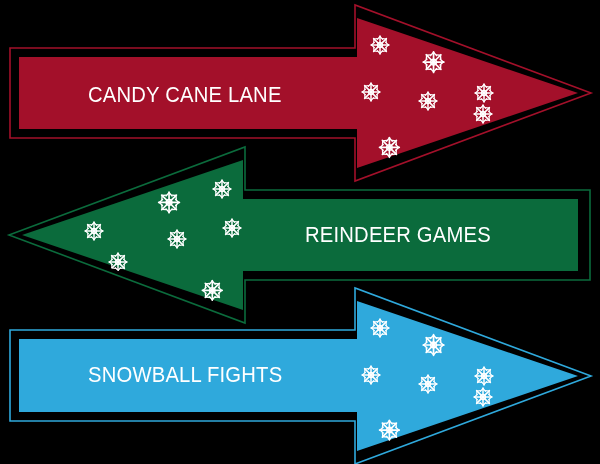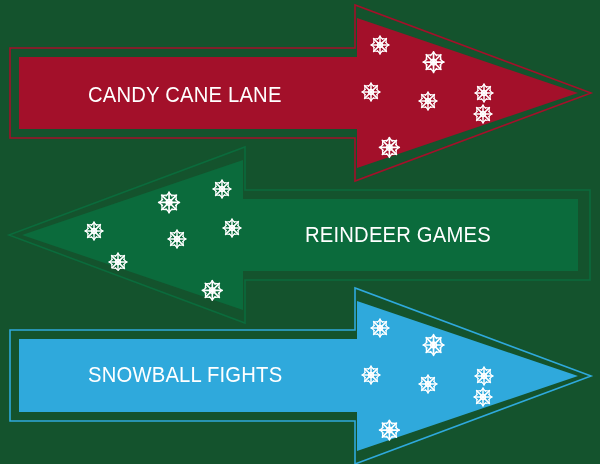--- a/index.html
+++ b/index.html
@@ -40,21 +40,21 @@
     pointer-events: none;
     line-height: 1;
   }
   #label-red   { left: 88px;  top: 84px; }
   #label-green { left: 305px; top: 224px; }
   #label-blue  { left: 88px;  top: 364px; }
 </style>
 </head>
 <body>
 
-<div id="stage" style="background: #14532d;">
+<div id="stage" style="background: #000000;">
 
   <svg class="arrow-layer" viewBox="0 0 600 464" xmlns="http://www.w3.org/2000/svg">
     <defs>
 
       <g id="snowflake-glyph">
         <g stroke="#ffffff" stroke-width="1.5" stroke-linecap="round" fill="none">
           <line x1="0" y1="-9" x2="0" y2="9"></line>
           <line x1="-9" y1="0" x2="9" y2="0"></line>
           <line x1="-6.4" y1="-6.4" x2="6.4" y2="6.4"></line>
           <line x1="-6.4" y1="6.4" x2="6.4" y2="-6.4"></line>

